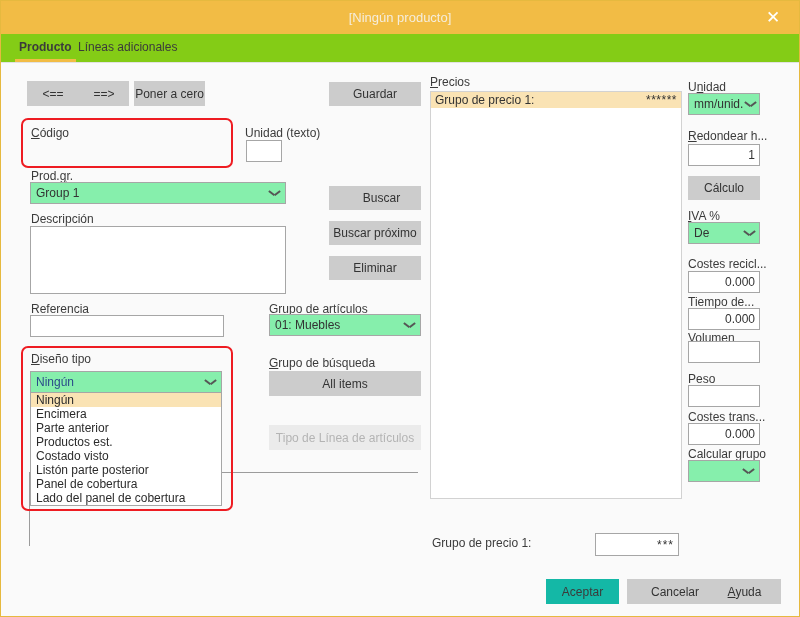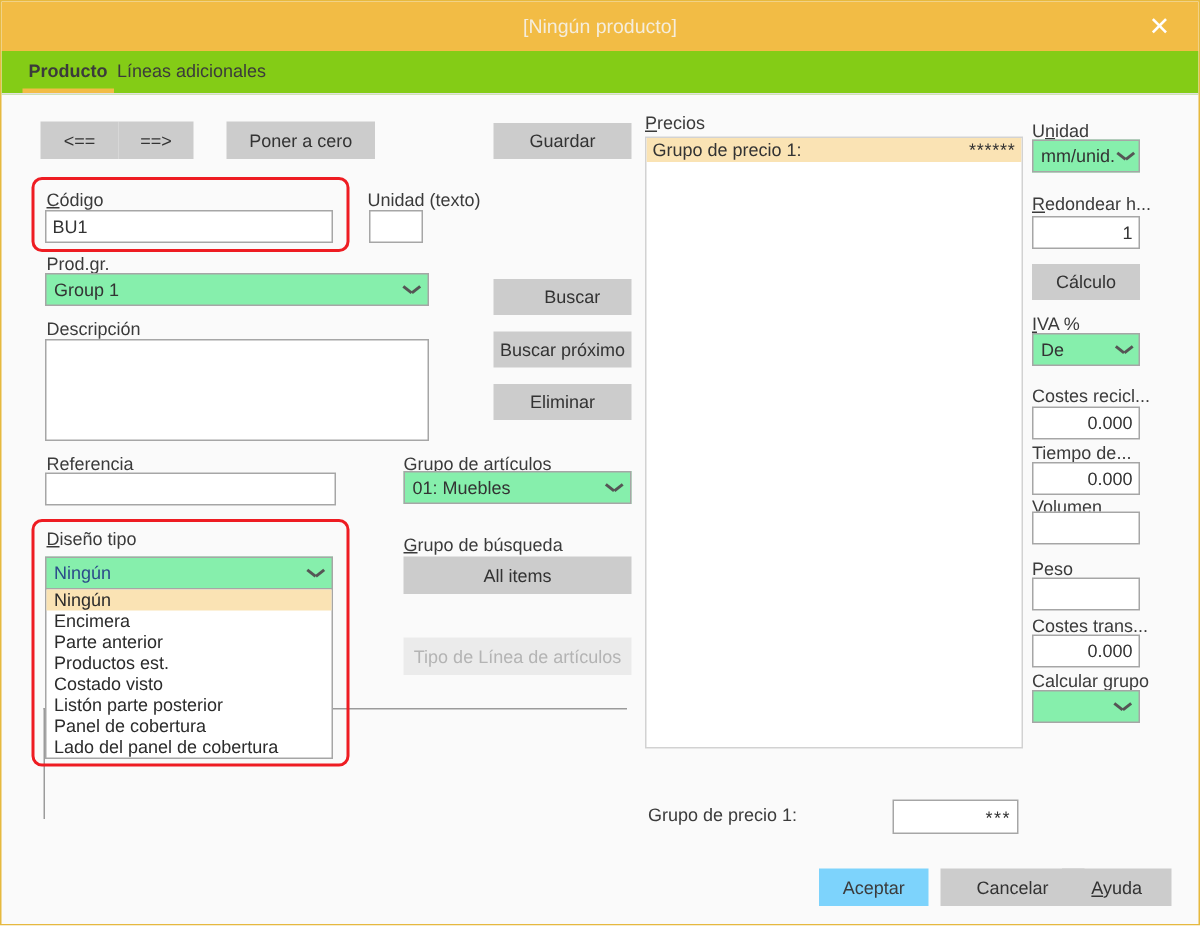--- a/index.html
+++ b/index.html
@@ -95,21 +95,21 @@
     font-family: "Liberation Sans", sans-serif;
     font-size: 12px;
     color: #333333;
     text-align: center;
     cursor: pointer;
     white-space: nowrap;
     display: flex; align-items: center; justify-content: center;
   }
   .btn .u { text-decoration: underline; }
   .btn.disabled { background: #ebebeb; color: #b4b4b4; cursor: default; }
-  .btn.accent { background: #7dd3fc; color: #3b3b3b; }
+  .btn.accent { background: #14b8a6; color: #3b3b3b; }
   .combo {
     position: absolute;
     background: #86efac;
     border: 1px solid #a6a6a6;
     font-size: 12px;
     color: #333333;
     cursor: pointer;
   }
   .combo .val {
     position: absolute; left: 5px; top: 0;
@@ -187,28 +187,27 @@
     <div class="tab active" id="tab0">Producto</div>
     <div class="tab" id="tab1">Líneas adicionales</div>
   </div>
 
   <div class="btn" style="left:26px; top:80px; width:52px; height:25px;">
     <span>&lt;==</span>
   </div>
   <div class="btn" style="left:78px; top:80px; width:50px; height:25px;">
     <span>==&gt;</span>
   </div>
-  <div class="btn" style="left:133px; top:80px; width:99px; height:25px;margin-left:17px;">
+  <div class="btn" style="left:133px; top:80px; width:71px; height:25px;">
     <span>Poner a cero</span>
   </div>
 
   <div class="lbl" style="left:30px; top:125px;">
     <span class="u">C</span><span>ódigo</span>
   </div>
-  <input class="txt" style="left: 29px; top: 139px; width: 192px; height: 22px;" value="BU1">
 
   <div class="lbl" style="left:244px; top:125px;">Unidad (texto)</div>
   <input class="txt" style="left: 245px; top: 139px; width: 36px; height: 22px;" value="">
 
   <div class="lbl" style="left:30px; top:168px;">
     <span>Prod.</span><span class="u">g</span><span>r.</span>
   </div>
   <div class="combo" style="left:29px; top:181px; width:256px; height:22px;">
     <span class="val">Group 1</span>
     <span class="chev"></span>

